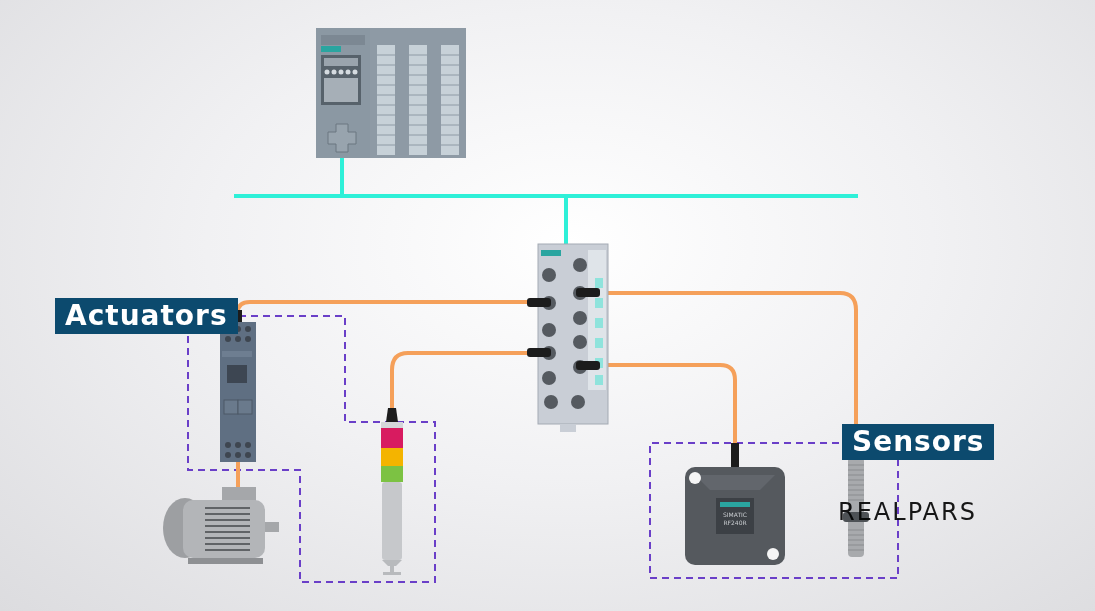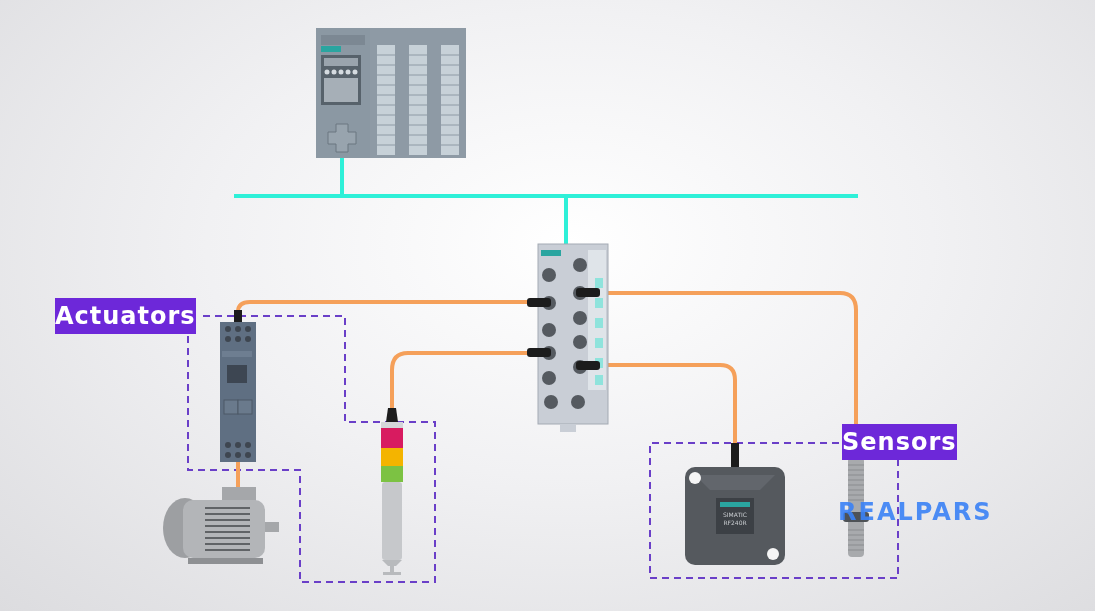--- a/index.html
+++ b/index.html
@@ -3,27 +3,27 @@
 <meta charset="utf-8">
 <style>
   html, body { margin:0; padding:0; }
   body {
     width:1095px; height:611px; overflow:hidden; position:relative;
     background: radial-gradient(ellipse at 52% 40%, #ffffff 0%, #f1f1f3 45%, #dcdcdf 100%);
     font-family: "Liberation Sans", sans-serif;
   }
   svg.diagram { position:absolute; left:0; top:0; }
   .label-box {
-    position:absolute; background:#6d28d9; color:#fff;
+    position:absolute; background:#0c4a6e; color:#fff;
     font-family:"DejaVu Sans", sans-serif; font-weight:bold;
-    font-size:24px; letter-spacing:1px; padding:2px 0; line-height:32px;
+    font-size:28px; letter-spacing:1px; padding:2px 10px; line-height:32px;
   }
   .watermark {
-    position:absolute; left:838px; top:498px; color:#3b82f6;
-    font-family:"DejaVu Sans", sans-serif; font-weight:bold; font-size:24px;
+    position:absolute; left:838px; top:498px; color:#000000;
+    font-family:"DejaVu Sans", sans-serif; font-weight:normal; font-size:24px;
     letter-spacing:2px; opacity:0.9;
   }
 </style>
 </head>
 <body>
 
 <svg class="diagram" width="1095" height="611" viewBox="0 0 1095 611">
 
   <g>
     <line x1="342" y1="158" x2="342" y2="196" stroke="#2ef0d8" stroke-width="4"></line>

